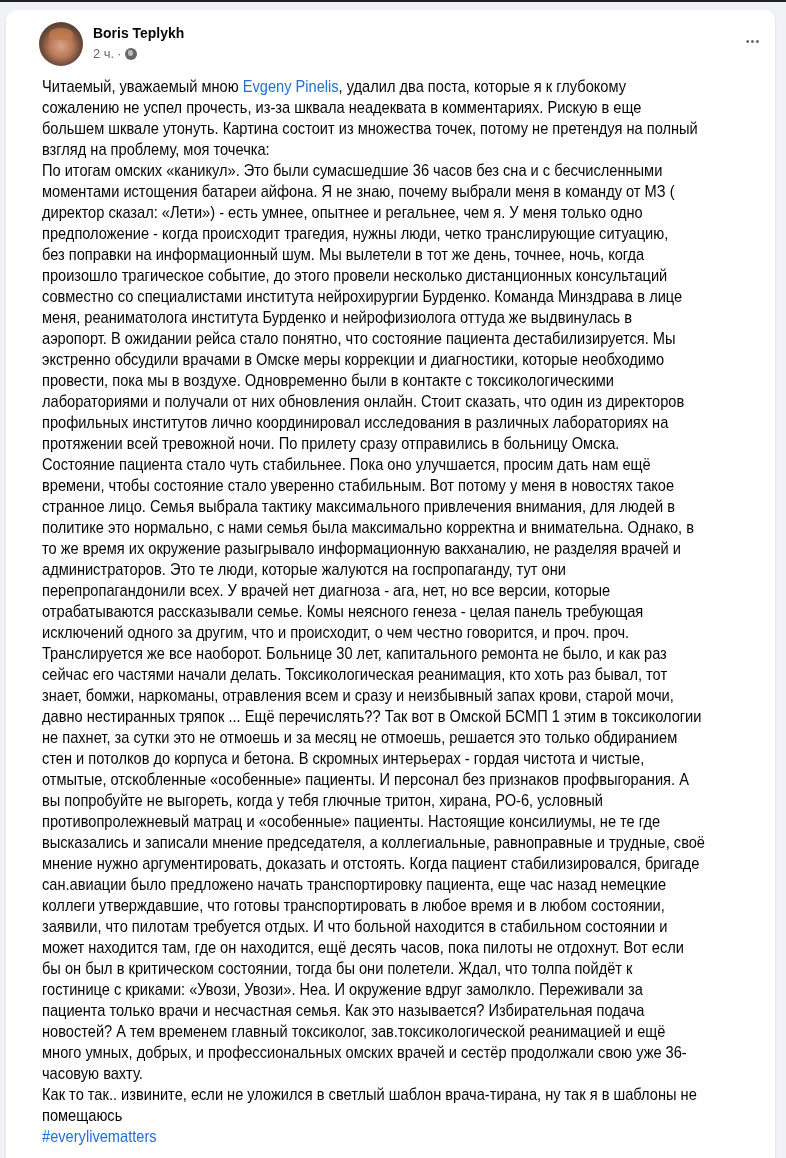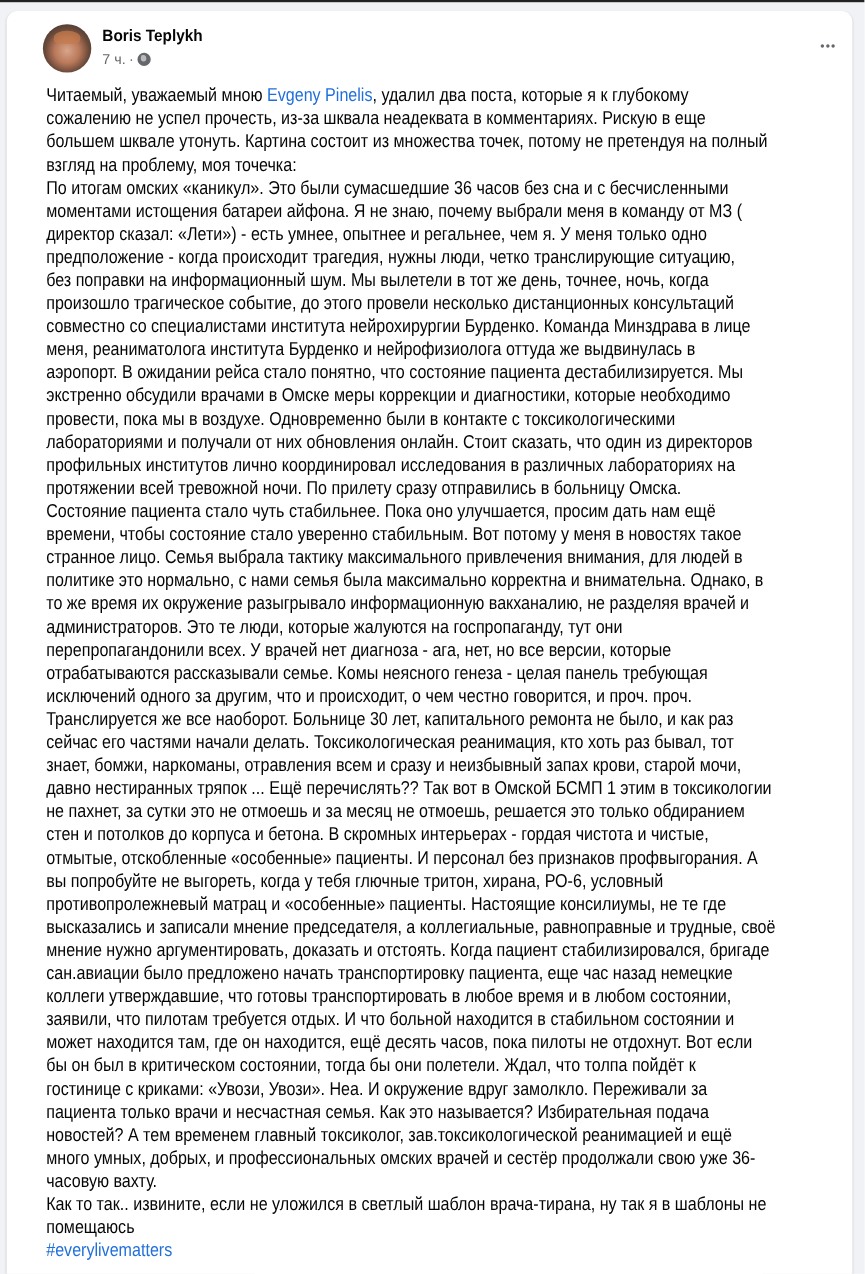--- a/index.html
+++ b/index.html
@@ -46,21 +46,21 @@
 </head>
 <body>
 
 <div class="topline"></div>
 
 <div class="card">
   <div class="header">
     <div class="avatar"></div>
     <div class="author">Boris Teplykh</div>
     <div class="meta">
-      <span>7 ч.</span>
+      <span>2 ч.</span>
       <span>·</span>
       <span class="globe"></span>
     </div>
     <div class="more">
       <span style="font-size:11px;">•••</span>
     </div>
   </div>
 
   <div class="body">
     <div class="line">

